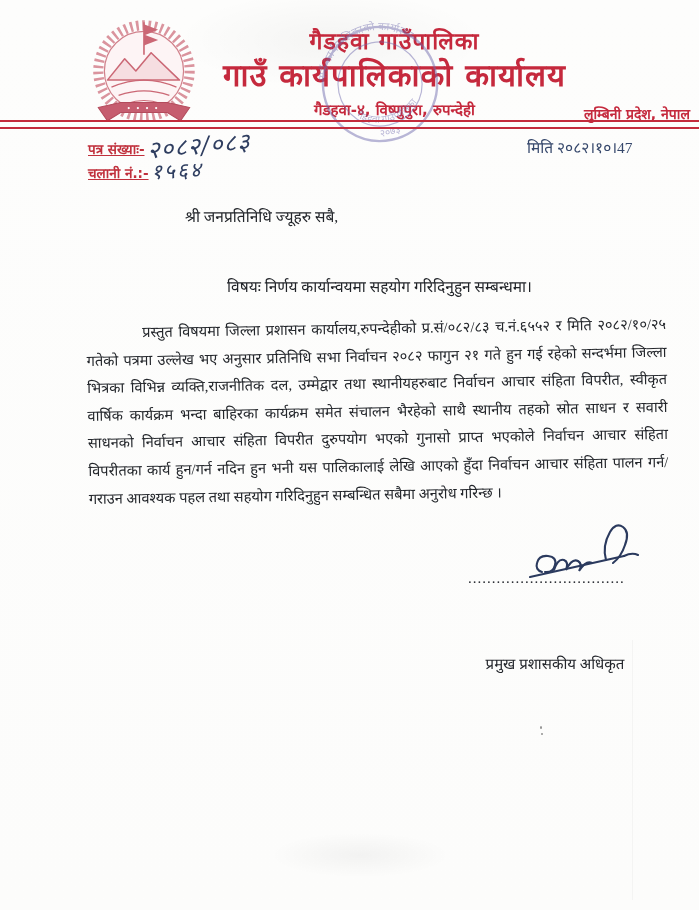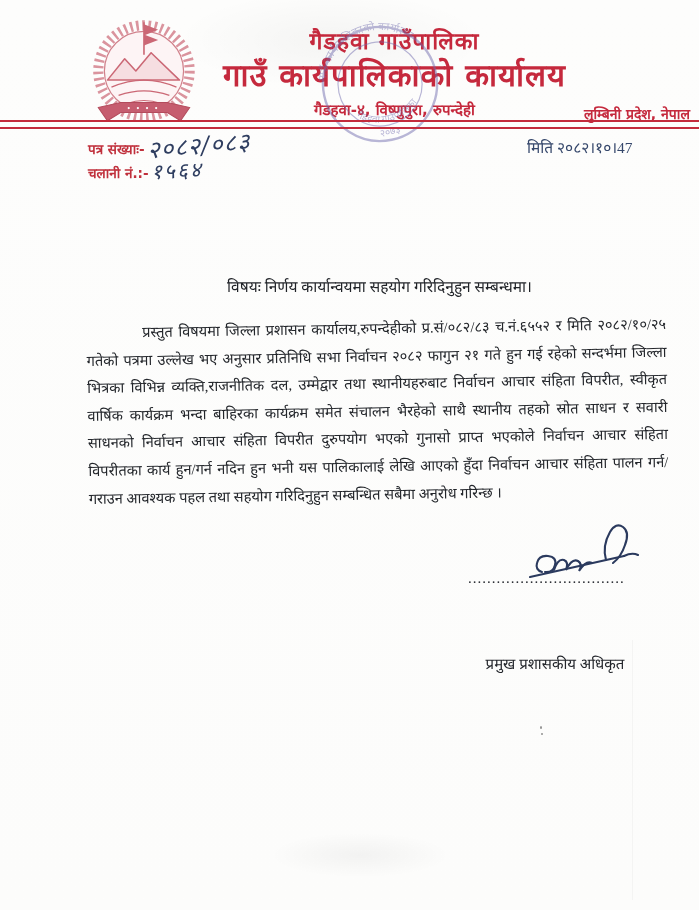--- a/index.html
+++ b/index.html
@@ -13,21 +13,21 @@
     font-family:"Liberation Serif", serif;
     color:#23262b;
   }
   .abs{position:absolute;}
   .hdr-center{left:110px;right:20px;text-align:center;font-family:"DejaVu Sans",sans-serif;font-weight:700;color:#c5293d;}
   .title-muni{top:24px;font-size:23px;letter-spacing:1px;}
   .title-office{top:53px;font-size:31px;letter-spacing:1px;}
   .title-addr{top:99px;font-size:15px;}
   .province{left:584px;top:104px;font-family:"DejaVu Sans",sans-serif;font-weight:700;font-size:14px;color:#c5293d;white-space:nowrap;text-align:center;}
   .rule{left:0;right:0;top:120px;height:5px;border-top:2px solid #c32b3c;border-bottom:2px solid #c32b3c;}
-  .meta-label{font-family:"DejaVu Sans",sans-serif;font-weight:700;font-size:13.5px;color:#c0303c;white-space:nowrap;}
+  .meta-label{font-family:"DejaVu Sans",sans-serif;font-weight:700;font-size:13.5px;color:#c0303c;white-space:nowrap;text-decoration:underline;}
   .hand{font-family:"DejaVu Serif",serif;font-style:italic;color:#2f3e60;white-space:nowrap;}
   .ref-val{left:147px;top:128px;font-size:24px;transform:rotate(-5deg);letter-spacing:1px;}
   .disp-val{left:151px;top:156px;font-size:21px;transform:rotate(-3deg);letter-spacing:2px;}
   .date-line{left:527px;top:136px;font-size:15.5px;color:#35476b;white-space:nowrap;}
   .recipient{font-size:15.5px;line-height:26px;}
   .recip1{left:185px;top:204px;}
   .recip2{left:185px;top:229px;}
   .subject{left:120px;right:60px;top:275px;text-align:center;font-size:15.5px;color:#1f2227;}
   .body-par{
     left:86px;width:580px;top:320px;
@@ -87,20 +87,21 @@
   </svg>
 
   <div class="abs rule"></div>
 
   <div class="abs meta-label" style="left:88px;top:140px;">पत्र संख्याः-</div>
   <div class="abs hand ref-val">२०८२/०८३</div>
   <div class="abs meta-label" style="left:88px;top:164px;">चलानी नं.:-</div>
   <div class="abs hand disp-val">१५६४</div>
   <div class="abs date-line">मिति २०८२।१०।47</div>
 
+  <div class="abs recipient recip1">श्री जनप्रतिनिधि ज्यूहरु सबै,</div>
 
   <div class="abs subject">विषयः निर्णय कार्यान्वयमा सहयोग गरिदिनुहुन सम्बन्धमा।</div>
 
   <div class="abs body-par">प्रस्तुत विषयमा जिल्ला प्रशासन कार्यालय,रुपन्देहीको प्र.सं/०८२/८३ च.नं.६५५२ र मिति २०८२/१०/२५ गतेको पत्रमा उल्लेख भए अनुसार प्रतिनिधि सभा निर्वाचन २०८२ फागुन २१ गते हुन गई रहेको सन्दर्भमा जिल्ला भित्रका विभिन्न व्यक्ति,राजनीतिक दल, उम्मेद्वार तथा स्थानीयहरुबाट निर्वाचन आचार संहिता विपरीत, स्वीकृत वार्षिक कार्यक्रम भन्दा बाहिरका कार्यक्रम समेत संचालन भैरहेको साथै स्थानीय तहको स्रोत साधन र सवारी साधनको निर्वाचन आचार संहिता विपरीत दुरुपयोग भएको गुनासो प्राप्त भएकोले निर्वाचन आचार संहिता विपरीतका कार्य हुन/गर्न नदिन हुन भनी यस पालिकालाई लेखि आएको हुँदा निर्वाचन आचार संहिता पालन गर्न/गराउन आवश्यक पहल तथा सहयोग गरिदिनुहुन सम्बन्धित सबैमा अनुरोध गरिन्छ ।</div>
 
   <svg class="abs sig-svg" viewBox="0 0 122 76" xmlns="http://www.w3.org/2000/svg">
     <g fill="none" stroke="#2b3a5e" stroke-width="2.1" stroke-linecap="round">
       <path d="M14 52 q-7 -2 -5 -9 q2 -8 11 -7 q9 1 7 9 q-2 8 -10 7"></path>
       <path d="M26 50 q4 -12 10 -10 q5 2 2 10 q6 -12 12 -9 q5 3 1 10 q7 -11 13 -8"></path>
       <path d="M2 57 L96 36"></path>

